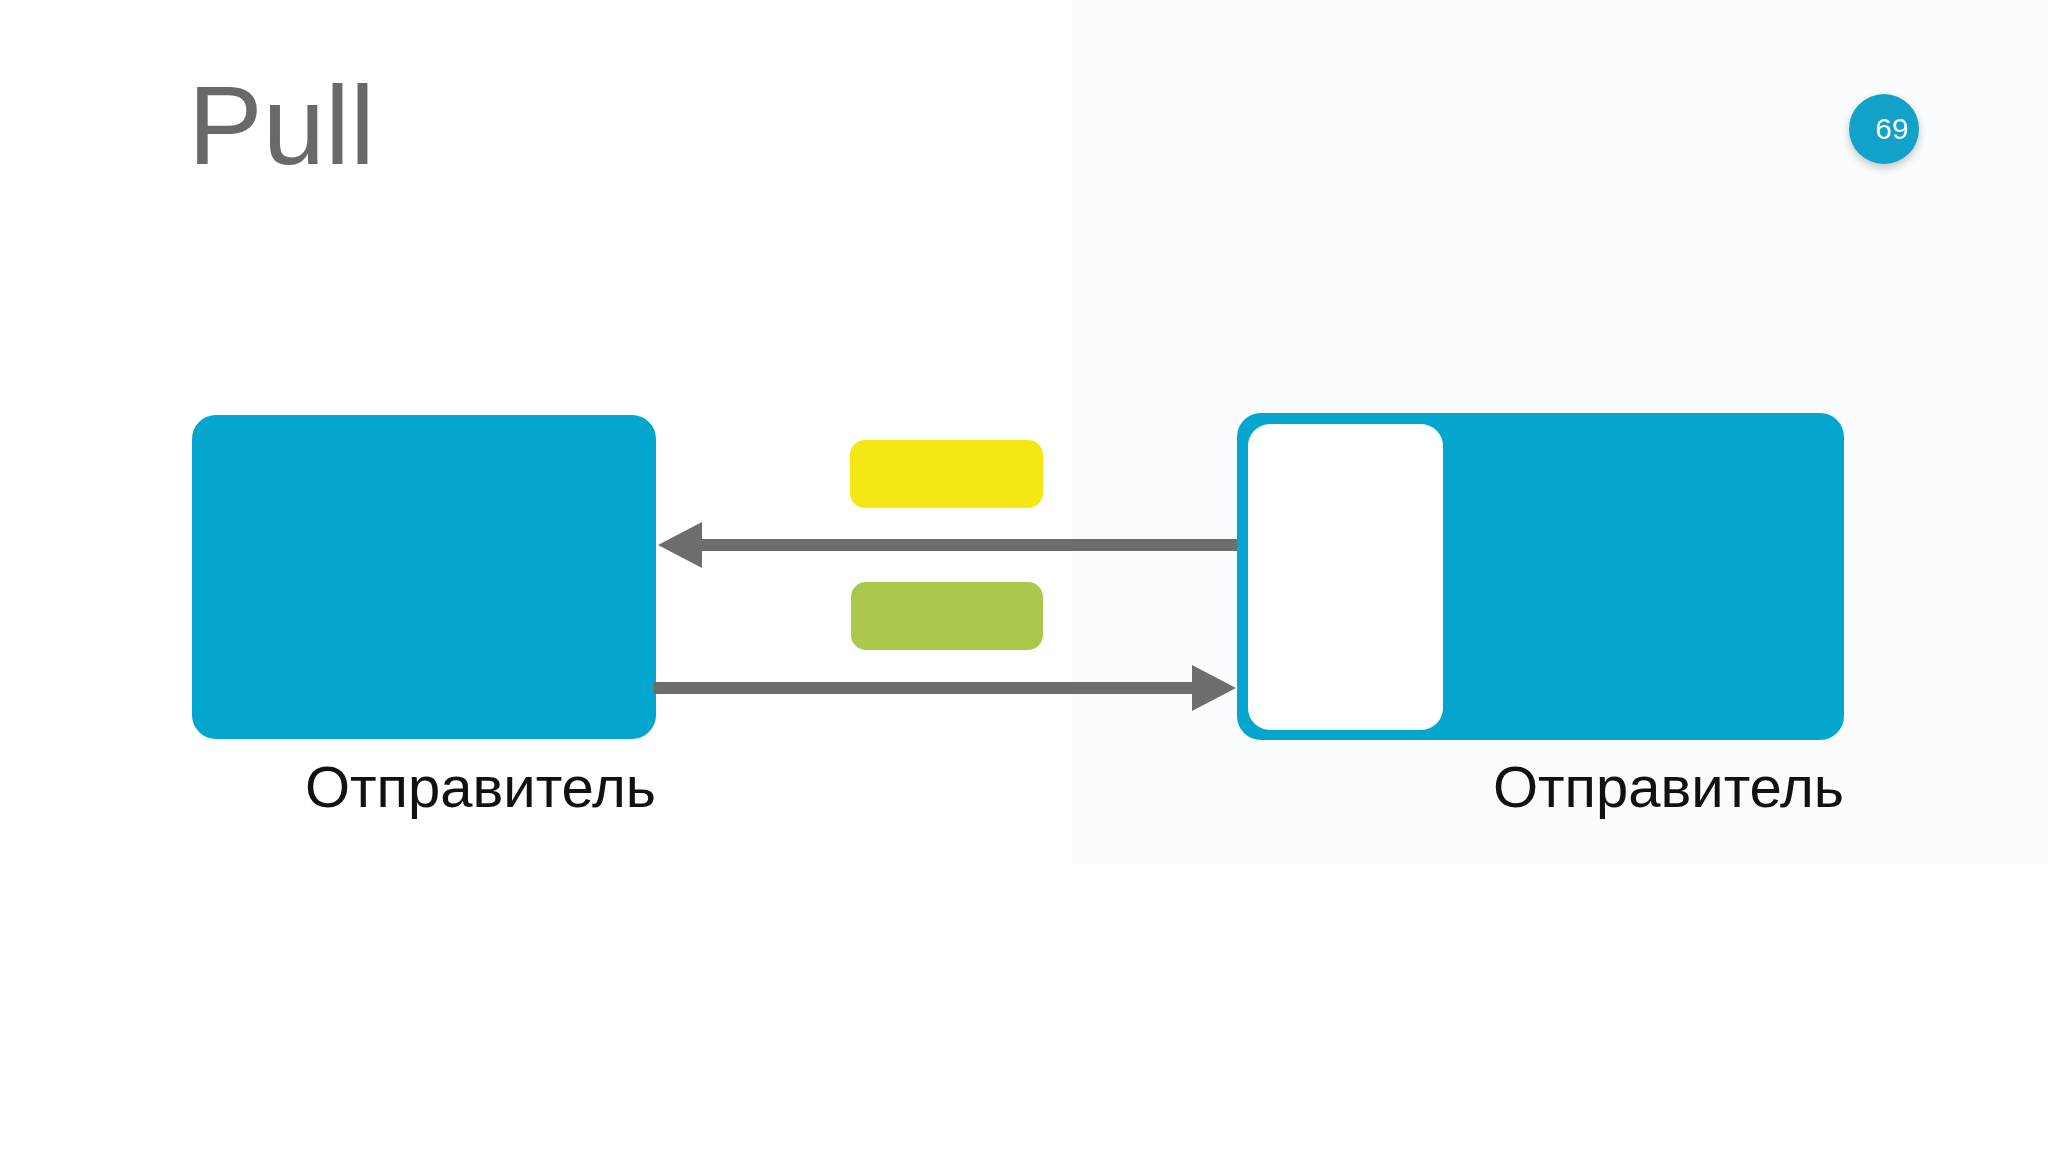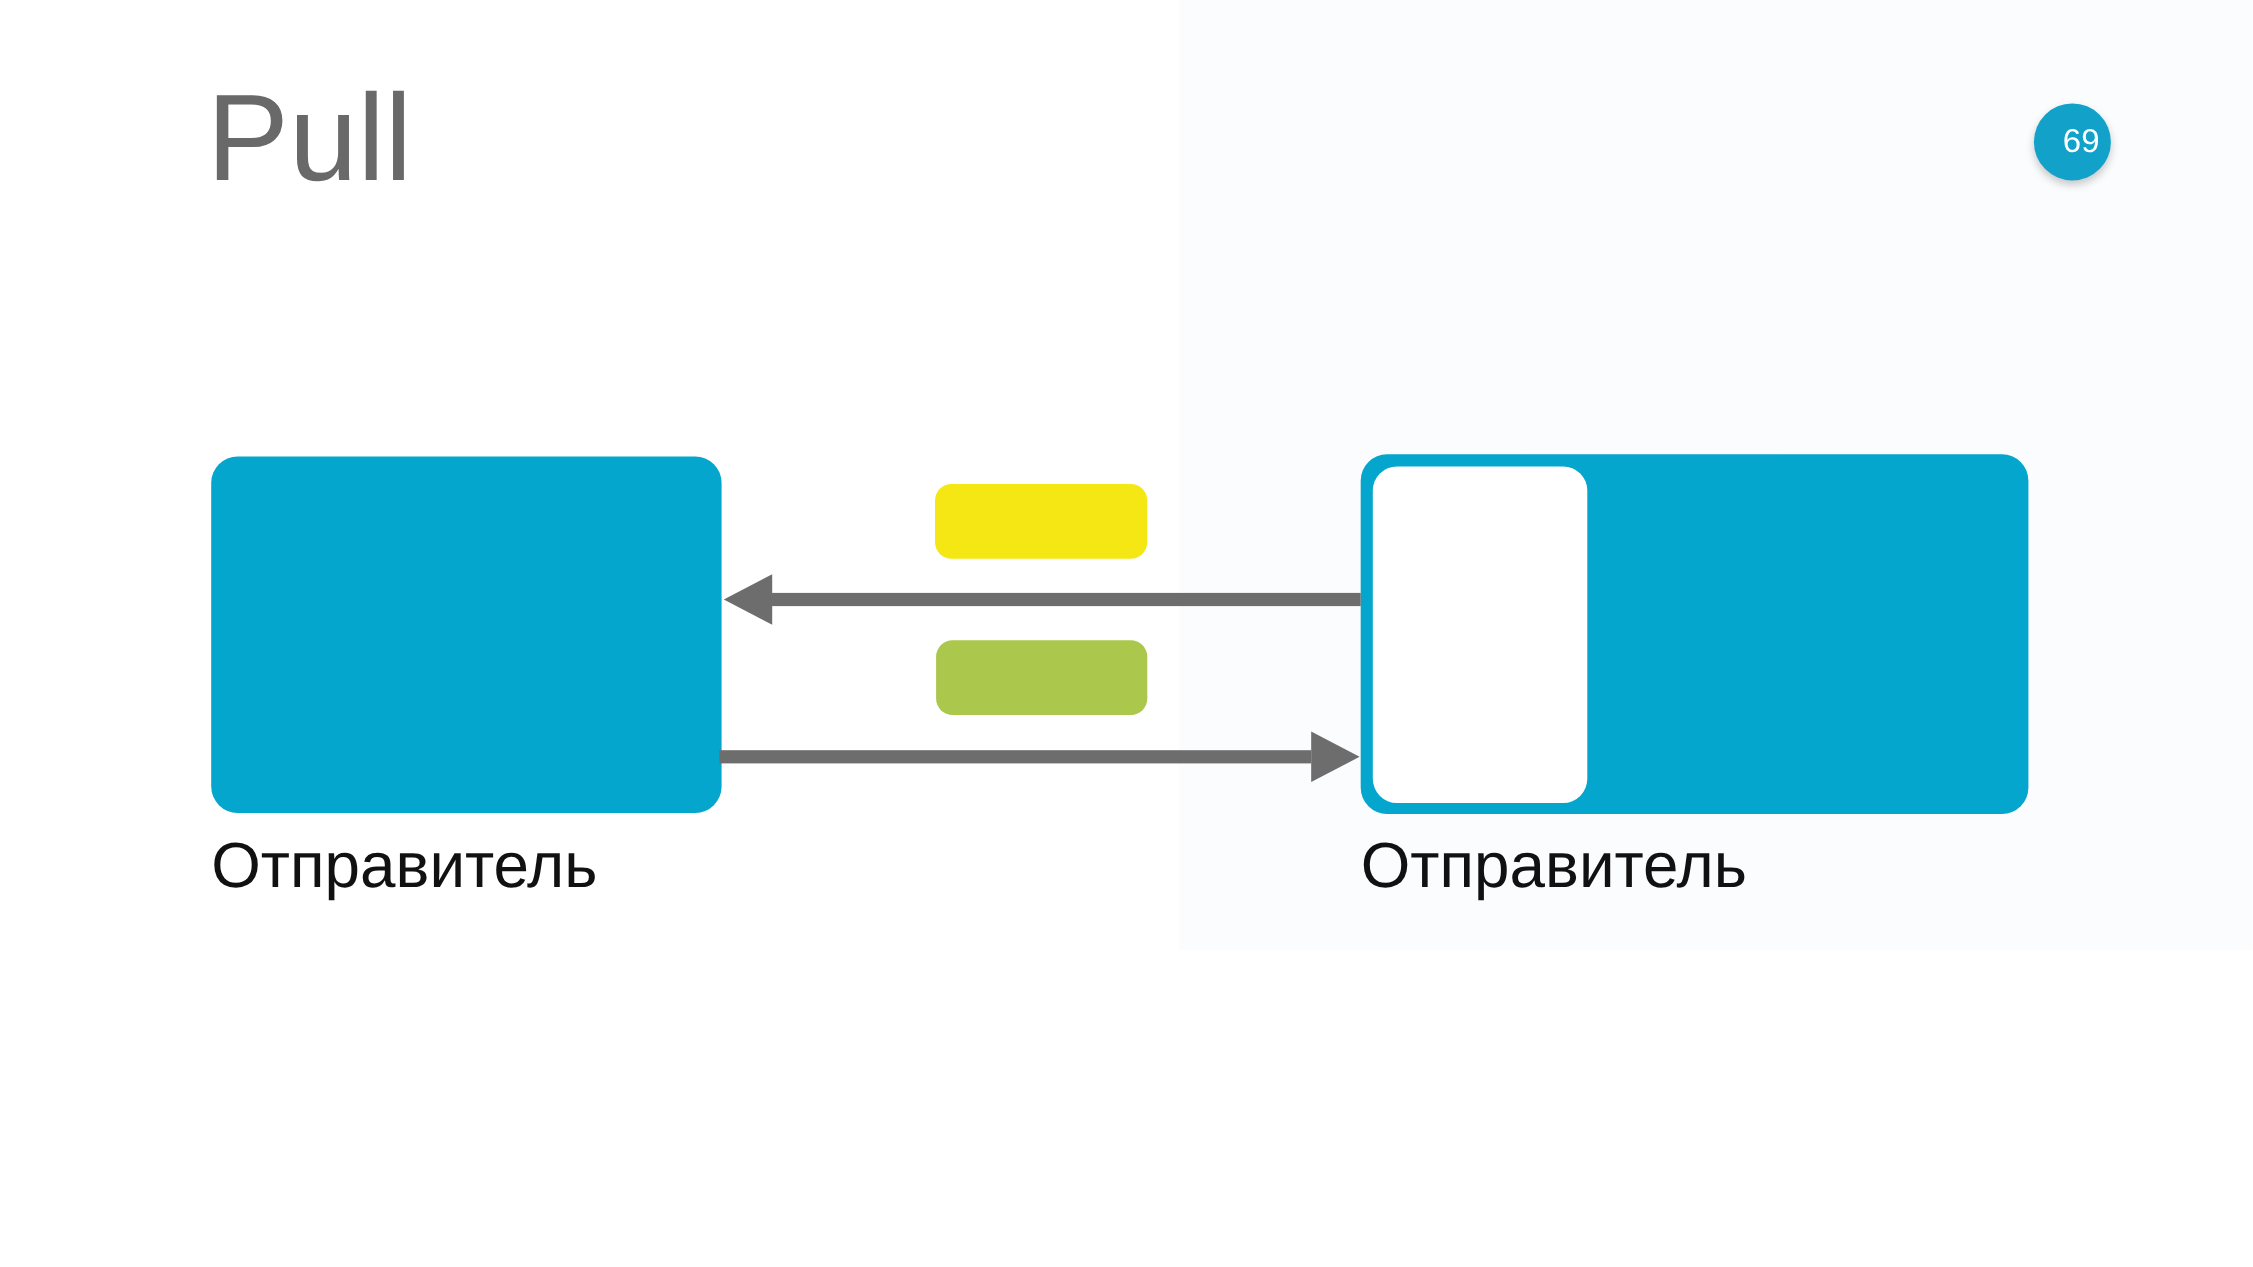--- a/index.html
+++ b/index.html
@@ -78,21 +78,21 @@
     width: 195px;
     height: 306px;
     background: #ffffff;
     border-radius: 22px;
   }
   .label {
     position: absolute;
     top: 752px;
     font-size: 58px;
     color: #111111;
-    text-align: left;
+    text-align: right;
     line-height: 1.2;
   }
   .sender-label {
     left: 192px;
     width: 464px;
   }
   .receiver-label {
     left: 1237px;
     width: 607px;
   }

